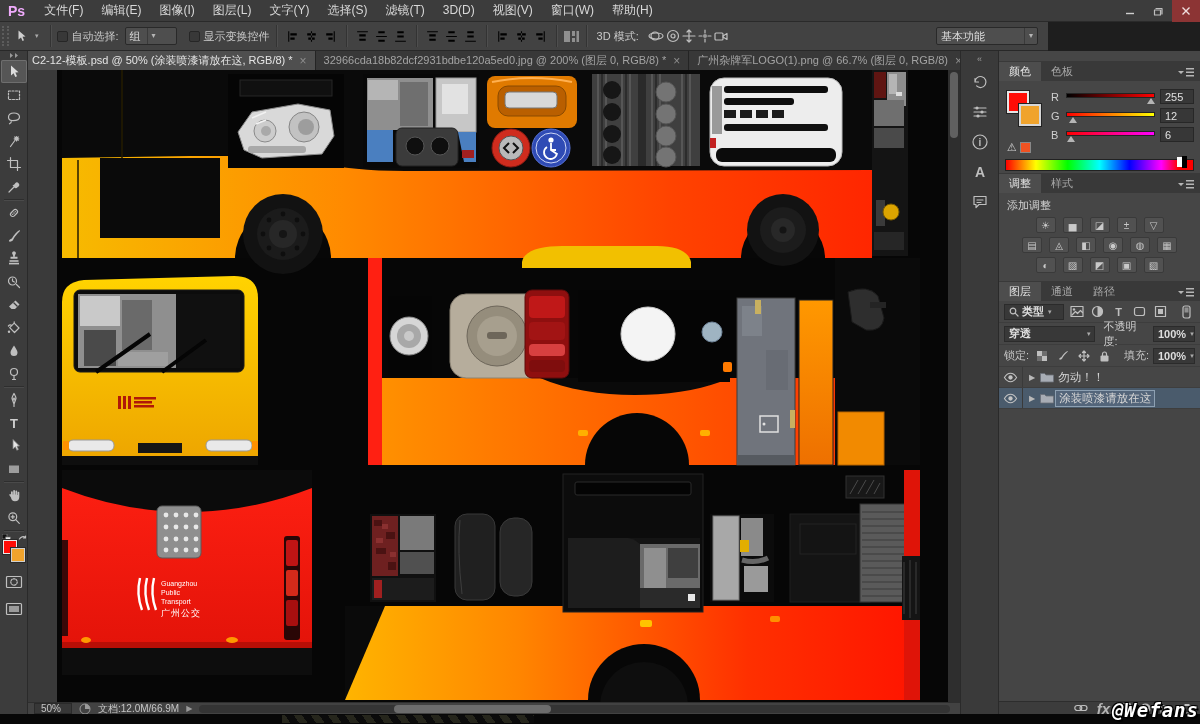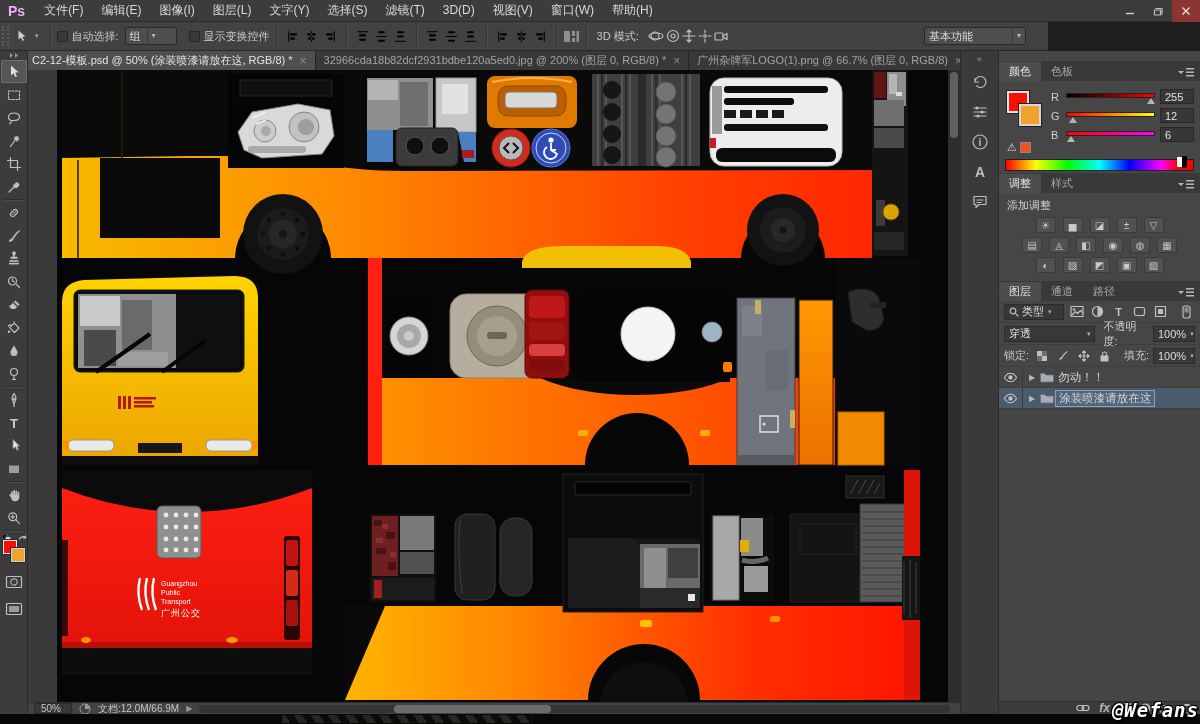--- a/index.html
+++ b/index.html
@@ -23,21 +23,21 @@
   #optionsbar{left:0;top:22px;width:1048px;height:29px;background:#424242;border-bottom:1px solid #282828;
     display:flex;align-items:center;font-size:11px;color:#c9c9c9;}
   #grip{width:7px;height:20px;margin-left:2px;border-left:2px dotted #5c5c5c;border-right:2px dotted #5c5c5c;}
   .opt-sep{width:1px;height:22px;background:#333;margin:0 6px;box-shadow:1px 0 0 #4e4e4e;}
   .toolchip{display:flex;align-items:center;gap:3px;padding:2px 5px;}
   .checkbox{width:11px;height:11px;background:#383838;border:1px solid #262626;border-radius:2px;margin-right:4px;}
   .dropbox{display:flex;align-items:center;height:18px;background:#4e4e4e;border:1px solid #292929;
     border-radius:2px;padding:0 4px;gap:6px;color:#dcdcdc;}
   .dropbox .dd{color:#b5b5b5;font-size:8px;border-left:1px solid #3a3a3a;padding-left:4px;line-height:16px;}
   .ai{width:15px;height:15px;margin:0 2px;}
-  #workspace-btn{margin-left:auto;margin-right:22px;}
+  #workspace-btn{margin-left:auto;margin-right:10px;}
 
   
   #tabbar{left:24px;top:51px;width:932px;height:19px;background:#2c2c2c;display:flex;font-size:11px;}
   .doc-tab{display:flex;align-items:center;gap:7px;padding:0 8px;background:#383838;color:#a3a3a3;
     border-right:1px solid #242424;white-space:nowrap;}
   .doc-tab.active{background:#4f4f4f;color:#e4e4e4;}
   .tab-close{font-size:12px;color:#8d8d8d;line-height:1;}
 
   
   #toolbar{left:0;top:51px;width:28px;height:663px;background:#3c3c3c;border-right:1px solid #2a2a2a;
@@ -68,21 +68,21 @@
   .strip-ico{width:26px;height:24px;display:flex;align-items:center;justify-content:center;margin:3px 0;}
 
   
   #dock{left:998px;top:51px;width:202px;height:663px;background:#464646;border-left:1px solid #2a2a2a;
     display:flex;flex-direction:column;font-size:11px;}
   .panel-tabs{height:20px;background:#393939;display:flex;align-items:flex-end;color:#a8a8a8;justify-content:space-between;}
   .panel-tab{padding:3px 10px 3px;line-height:13px;}
   .panel-tab.active{background:#4d4d4d;color:#e2e2e2;}
   .panel-menu{margin-left:auto;margin-right:6px;margin-bottom:4px;}
   .vbox{background:#383838;border:1px solid #2b2b2b;color:#dedede;display:flex;align-items:center;
-    padding:0 4px;height:16px;}
+    padding:0 4px;height:16px;font-weight:bold;}
   .ddsm{font-size:7px;color:#aaa;margin-left:4px;}
 
   #color-body{padding:6px 6px 4px;position:relative;height:92px;}
   #cp-swatches{position:absolute;left:8px;top:10px;width:40px;height:42px;}
   #cp-fg{position:absolute;left:0;top:0;width:22px;height:22px;border:2px solid #e6e6e6;box-shadow:0 0 0 1px #222;}
   #cp-bg{position:absolute;left:12px;top:13px;width:22px;height:22px;border:2px solid #d6d6d6;box-shadow:0 0 0 1px #222;}
   .slider-row{display:flex;align-items:center;height:19px;margin-left:46px;gap:5px;}
   .ch-label{width:10px;color:#cfcfcf;}
   .track-wrap{position:relative;flex:1;height:14px;}
   .track{position:absolute;left:0;right:0;top:3px;height:5px;border:1px solid #232323;}
@@ -107,21 +107,21 @@
   .lp-row{display:flex;align-items:center;gap:4px;padding:3px 5px;height:22px;border-bottom:1px solid #3d3d3d;color:#c9c9c9;}
   .lp-ico{width:17px;height:14px;display:flex;align-items:center;justify-content:center;}
   .layer-row{display:flex;align-items:center;height:21px;border-bottom:1px solid #3e3e3e;color:#d5d5d5;font-size:11.5px;}
   .layer-row .eye-cell{width:24px;height:100%;display:flex;align-items:center;justify-content:center;border-right:1px solid #3a3a3a;}
   .layer-row .tri{font-size:8px;color:#b9b9b9;margin:0 4px 0 6px;}
   .layer-row.selected{background:#4a5b6c;}
   .layer-name{padding:0 3px;}
   .layer-row.selected .layer-name{border:1px solid #8da0b2;background:#53657a;}
   #layers-empty{flex:1;background:#454545;}
   #layers-footer{height:13px;background:#3c3c3c;border-top:1px solid #2d2d2d;display:flex;align-items:center;
-    justify-content:flex-end;gap:9px;padding-right:8px;font-size:12px;color:#b5b5b5;}
+    justify-content:flex-end;gap:9px;padding-right:8px;font-size:15px;color:#b5b5b5;}
 
   
   #bottombar{left:0;top:714px;width:1200px;height:10px;background:#070707;}
   #task-stripes{position:absolute;left:282px;top:1px;width:252px;height:8px;
     background:repeating-linear-gradient(55deg,#26261c 0 7px,#0b0b0b 7px 14px);}
   #watermark{right:1px;bottom:3px;font-family:"DejaVu Sans Mono","Liberation Mono",monospace;
     font-weight:bold;font-style:italic;font-size:19px;color:#ffffff;letter-spacing:1px;z-index:50;
     text-shadow:-1px -1px 0 #000,1px -1px 0 #000,-1px 1px 0 #000,1px 1px 0 #000,2px 2px 0 #000;}
 </style>
 </head>

